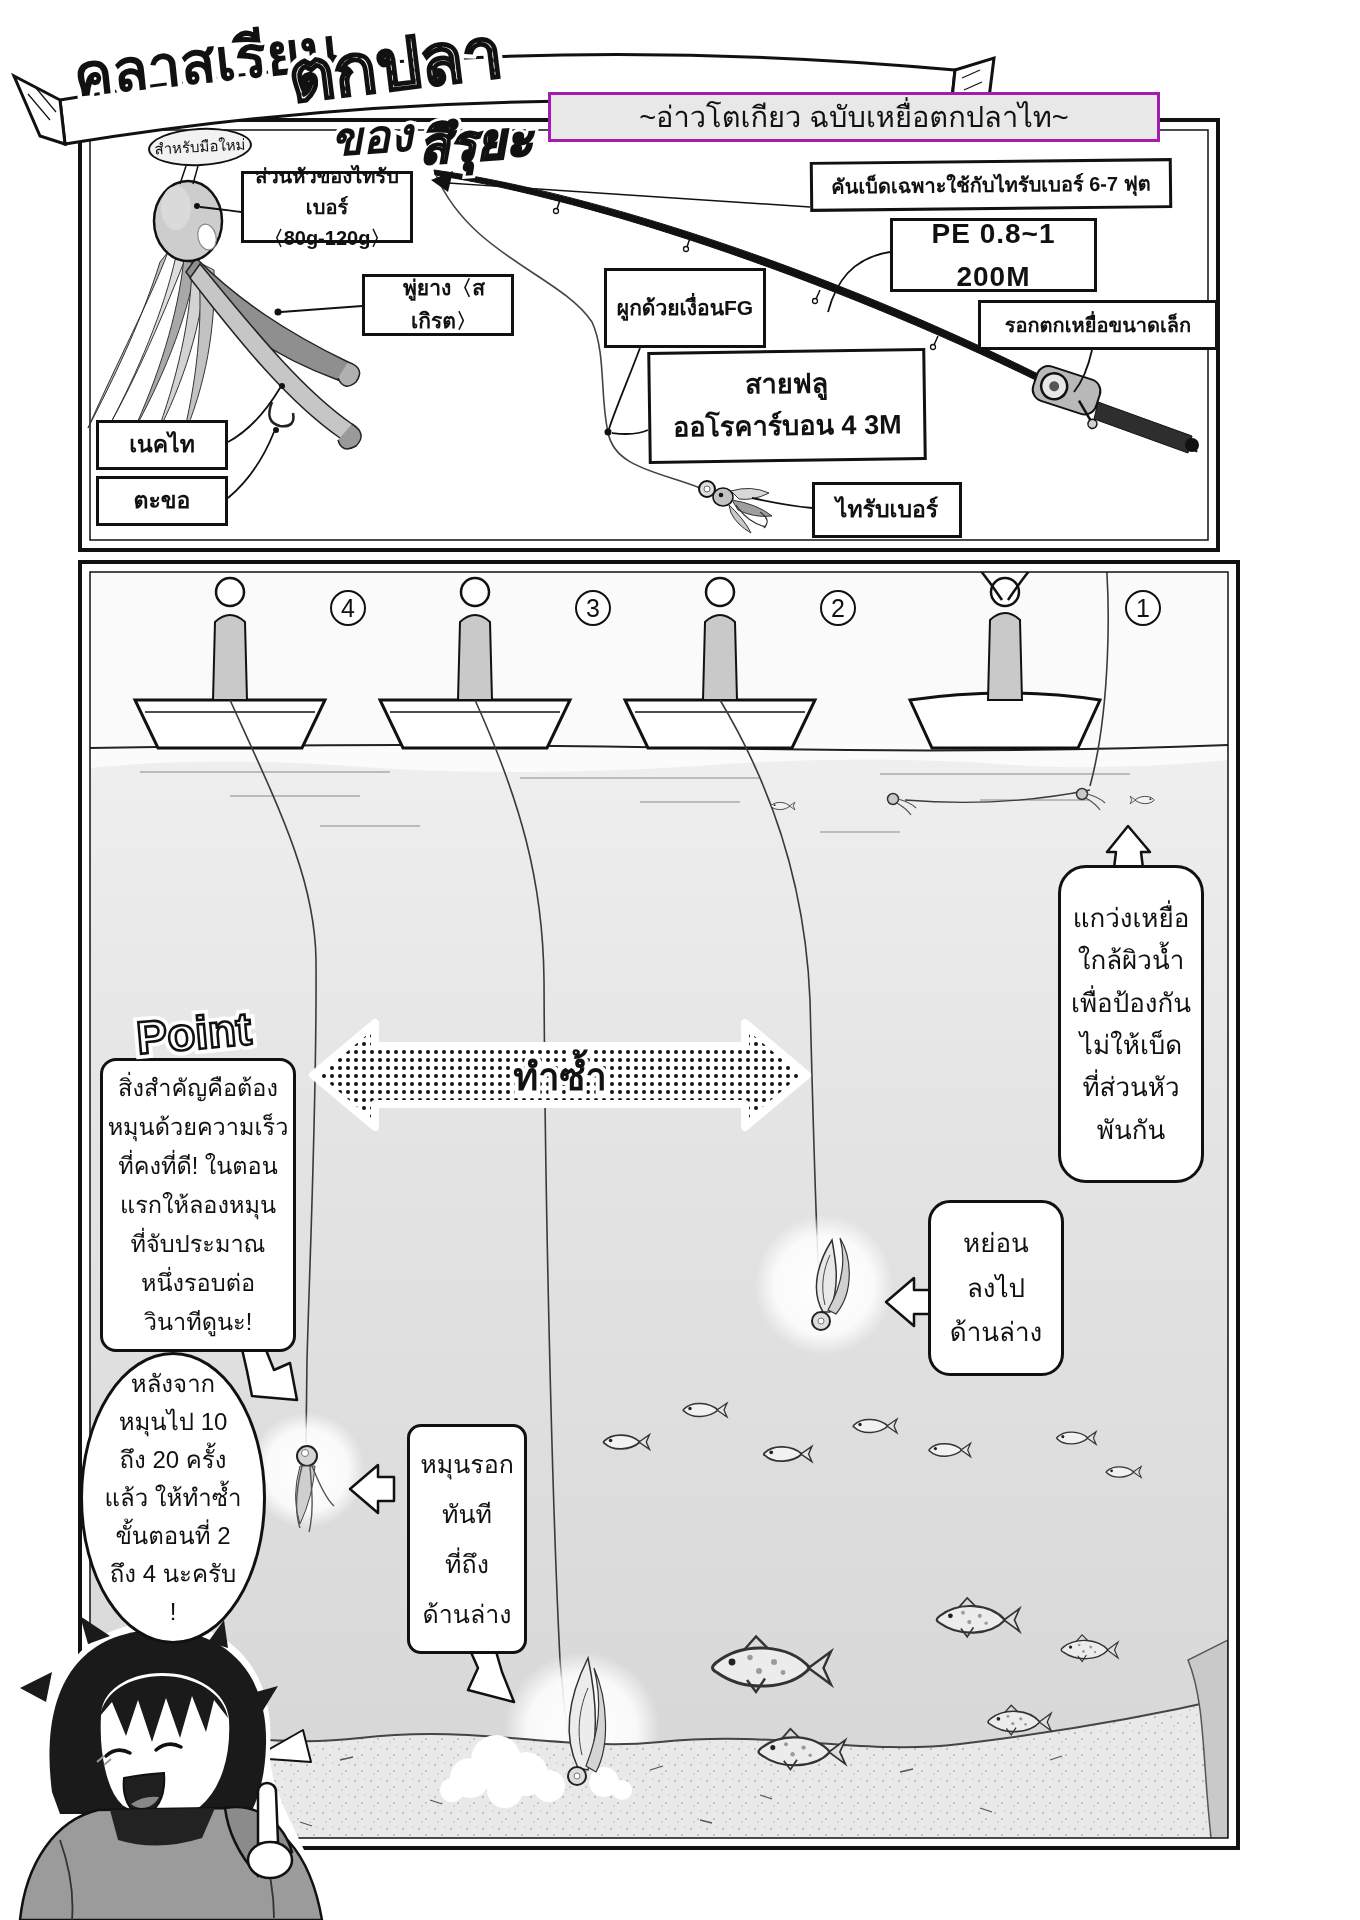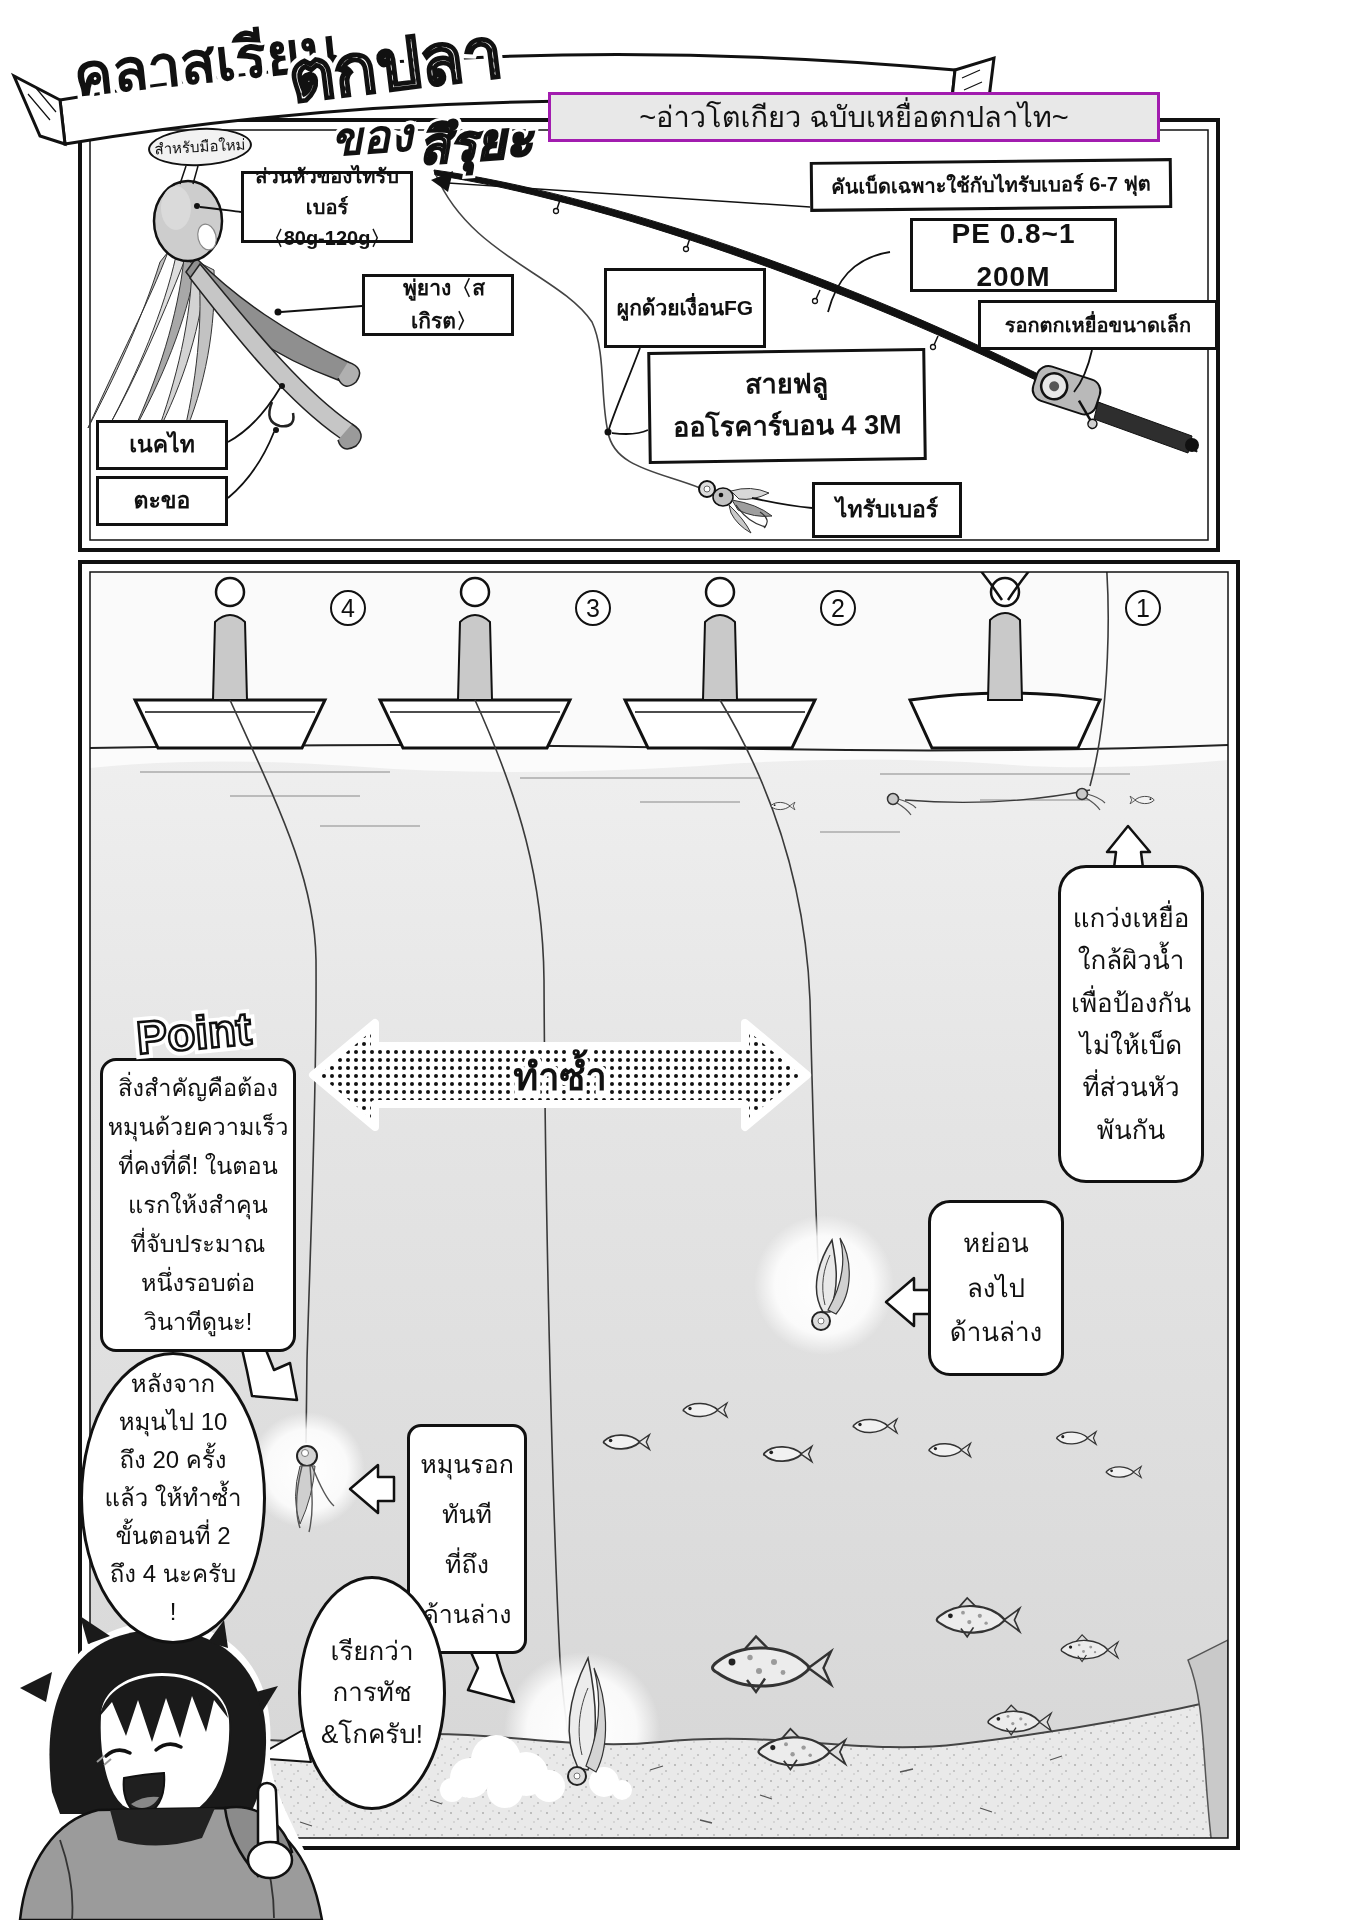--- a/index.html
+++ b/index.html
@@ -347,21 +347,21 @@
 </svg>
 
 <div id="banner">~อ่าวโตเกียว ฉบับเหยื่อตกปลาไท~</div>
 <div id="beginner-tag">สำหรับมือใหม่</div>
 
 <div class="lbl" style="left:241px;top:171px;width:172px;height:72px;font-size:20px;">ส่วนหัวของไทรับเบอร์
 〈80g-120g〉</div>
 <div class="lbl" style="left:362px;top:274px;width:152px;height:62px;font-size:21px;padding-left:12px;">พู่ยาง〈สเกิรต〉</div>
 <div class="lbl" style="left:604px;top:268px;width:162px;height:80px;font-size:21px;">ผูกด้วยเงื่อนFG</div>
 <div class="lbl" style="left:810px;top:160px;width:362px;height:50px;font-size:20px;transform:rotate(-0.6deg);">คันเบ็ดเฉพาะใช้กับไทรับเบอร์ 6-7 ฟุต</div>
-<div class="lbl" style="left:890px;top:218px;width:207px;height:74px;font-size:28px;letter-spacing:1px;margin-left:20px;">PE 0.8~1 200M</div>
+<div class="lbl" style="left:890px;top:218px;width:207px;height:74px;font-size:28px;letter-spacing:1px;">PE 0.8~1 200M</div>
 <div class="lbl" style="left:978px;top:300px;width:240px;height:50px;font-size:20px;">รอกตกเหยื่อขนาดเล็ก</div>
 <div class="lbl" style="left:648px;top:350px;width:278px;height:112px;font-size:27px;transform:rotate(-0.8deg);">สายฟลู
 ออโรคาร์บอน 4 3M</div>
 <div class="lbl" style="left:812px;top:482px;width:150px;height:56px;font-size:23px;">ไทรับเบอร์</div>
 <div class="lbl" style="left:96px;top:420px;width:132px;height:50px;font-size:23px;">เนคไท</div>
 <div class="lbl" style="left:96px;top:476px;width:132px;height:50px;font-size:23px;">ตะขอ</div>
 
 <div class="num" style="left:330px;top:590px;">4</div>
 <div class="num" style="left:575px;top:590px;">3</div>
 <div class="num" style="left:820px;top:590px;">2</div>
@@ -369,40 +369,37 @@
 
 <div class="bubble" style="left:1058px;top:865px;width:146px;height:318px;border-radius:28px;font-size:26px;line-height:1.63;">แกว่งเหยื่อ
 ใกล้ผิวน้ำ
 เพื่อป้องกัน
 ไม่ให้เบ็ด
 ที่ส่วนหัว
 พันกัน</div>
 <div class="bubble" style="left:100px;top:1058px;width:196px;height:294px;border-radius:16px;border-width:3.5px;font-size:23.5px;line-height:1.66;">สิ่งสำคัญคือต้อง
 หมุนด้วยความเร็ว
 ที่คงที่ดี! ในตอน
-แรกให้งสำคุน
+แรกให้ลองหมุน
 ที่จับประมาณ
 หนึ่งรอบต่อ
 วินาทีดูนะ!</div>
 <div class="bubble" style="left:80px;top:1352px;width:186px;height:292px;border-radius:50%;border-width:3.5px;font-size:24px;line-height:1.58;">หลังจาก
 หมุนไป 10
 ถึง 20 ครั้ง
 แล้ว ให้ทำซ้ำ
 ขั้นตอนที่ 2
 ถึง 4 นะครับ
 !</div>
 <div class="bubble" style="left:394px;top:1424px;width:120px;height:230px;border-radius:14px;font-size:25px;line-height:2.0;margin-left:13px;">หมุนรอก
 ทันที
 ที่ถึง
 ด้านล่าง</div>
 <div class="bubble" style="left:928px;top:1200px;width:136px;height:176px;border-radius:22px;font-size:26px;line-height:1.72;">หย่อน
 ลงไป
 ด้านล่าง</div>
-<div class="bubble" style="left:298px;top:1576px;width:148px;height:234px;border-radius:50%;font-size:26px;line-height:1.6;">เรียกว่า
-การทัช
-&amp;โกครับ!</div>
 
 <svg id="logo-svg" width="220" height="80" viewBox="0 0 220 80">
   <text x="28" y="54" font-size="46" font-weight="900" fill="#fff" stroke="#fff" stroke-width="10" font-family="Liberation Sans, DejaVu Sans, sans-serif" transform="rotate(-5 28 54)">Point</text>
   <text x="28" y="54" font-size="46" font-weight="900" fill="#fff" stroke="#111" stroke-width="2.6" font-family="Liberation Sans, DejaVu Sans, sans-serif" transform="rotate(-5 28 54)">Point</text>
 </svg>
 
 </div>
 
 </body></html>

